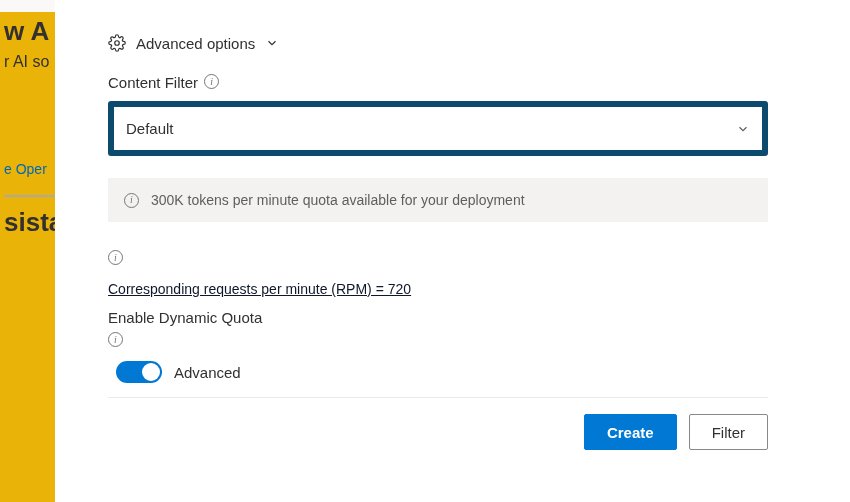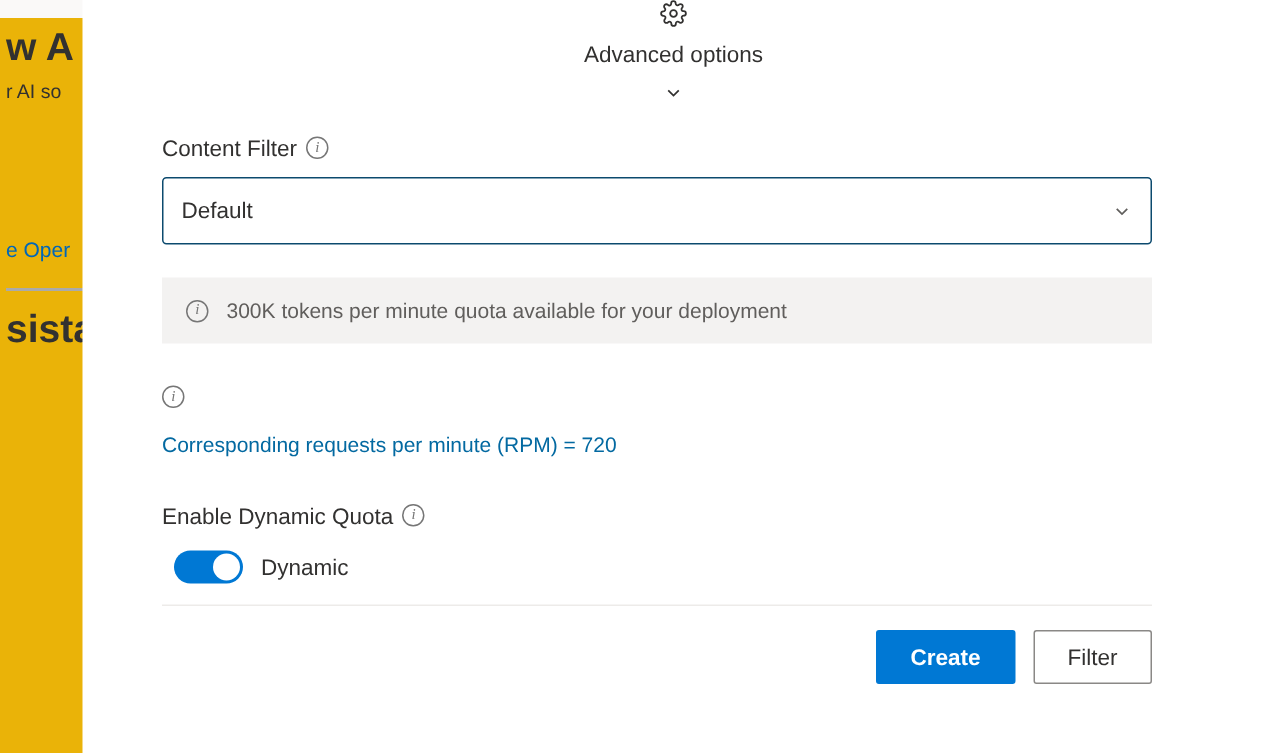--- a/index.html
+++ b/index.html
@@ -24,21 +24,21 @@
       color: #323130;
       overflow: hidden;
     }
     .backdrop .bg-title {
       font-size: 26px;
       font-weight: 600;
       white-space: nowrap;
       margin-bottom: 6px;
     }
     .backdrop .bg-sub {
-      font-size: 13px;
+      font-size: 16px;
       white-space: nowrap;
       margin-bottom: 90px;
     }
     .backdrop .bg-link {
       color: #0067b8;
       font-size: 14px;
       white-space: nowrap;
       margin-bottom: 18px;
     }
     .backdrop .bg-heading {
@@ -73,27 +73,27 @@
     }
     .required-star {
       position: absolute;
       right: -14px;
       top: 6px;
       color: #a80000;
       font-size: 14px;
     }
     @keyframes blink { 50% { opacity: 0; } }
     .adv-options {
+      margin-top: 34px;
       display: flex;
       align-items: center;
       gap: 10px;
       font-size: 15px;
       color: #323130;
       cursor: pointer;
-      flex-direction: column;
     }
     .adv-options svg.gear { width: 18px; height: 18px; }
     .adv-options svg.chev { width: 14px; height: 14px; }
     .section-label {
       margin-top: 22px;
       font-size: 15px;
       color: #323130;
       display: flex;
       align-items: flex-start;
       gap: 6px;
@@ -106,22 +106,22 @@
       align-items: center;
       justify-content: center;
       font-size: 10px;
       color: #767676;
       line-height: 1;
       font-style: italic;
       font-family: Georgia, serif;
     }
     .select-box {
       width: 660px;
-      height: 45px;
-      border: 1px solid #0c4a6e;
+      height: 55px;
+      border: 6px solid #0c4a6e;
       border-radius: 3px;
       margin-top: 10px;
       display: flex;
       align-items: center;
       justify-content: space-between;
       padding: 0 12px;
       cursor: pointer;
       font-size: 15px;
       background: #fff;
     }
@@ -176,24 +176,26 @@
     }
     .slider-value {
       font-size: 17px;
       color: #323130;
       min-width: 50px;
       text-align: left;
     }
     .rpm-text {
       margin-top: 16px;
       font-size: 14px;
-      color: #0369a1;
+      color: #0f172a;
+      text-decoration: underline;
     }
     .dyn-quota-label {
-      margin-top: 32px;
+      margin-top: 12px;
+      flex-direction: column;
     }
     .toggle-row {
       display: flex;
       align-items: center;
       gap: 12px;
       margin-top: 14px;
       margin-left: 8px;
     }
     .toggle {
       width: 46px;
@@ -299,21 +301,21 @@
 
   <div class="section-label dyn-quota-label">
     <span>Enable Dynamic Quota</span>
     <span class="info-icon">i</span>
   </div>
 
   <div class="toggle-row">
     <div class="toggle">
       <div class="toggle-knob"></div>
     </div>
-    <span class="toggle-label">Dynamic</span>
+    <span class="toggle-label">Advanced</span>
   </div>
 
   <div class="hr"></div>
 
   <div class="footer">
     <div class="btn btn-primary">
       <span>Create</span>
     </div>
     <div class="btn btn-secondary">
       <span>Filter</span>

